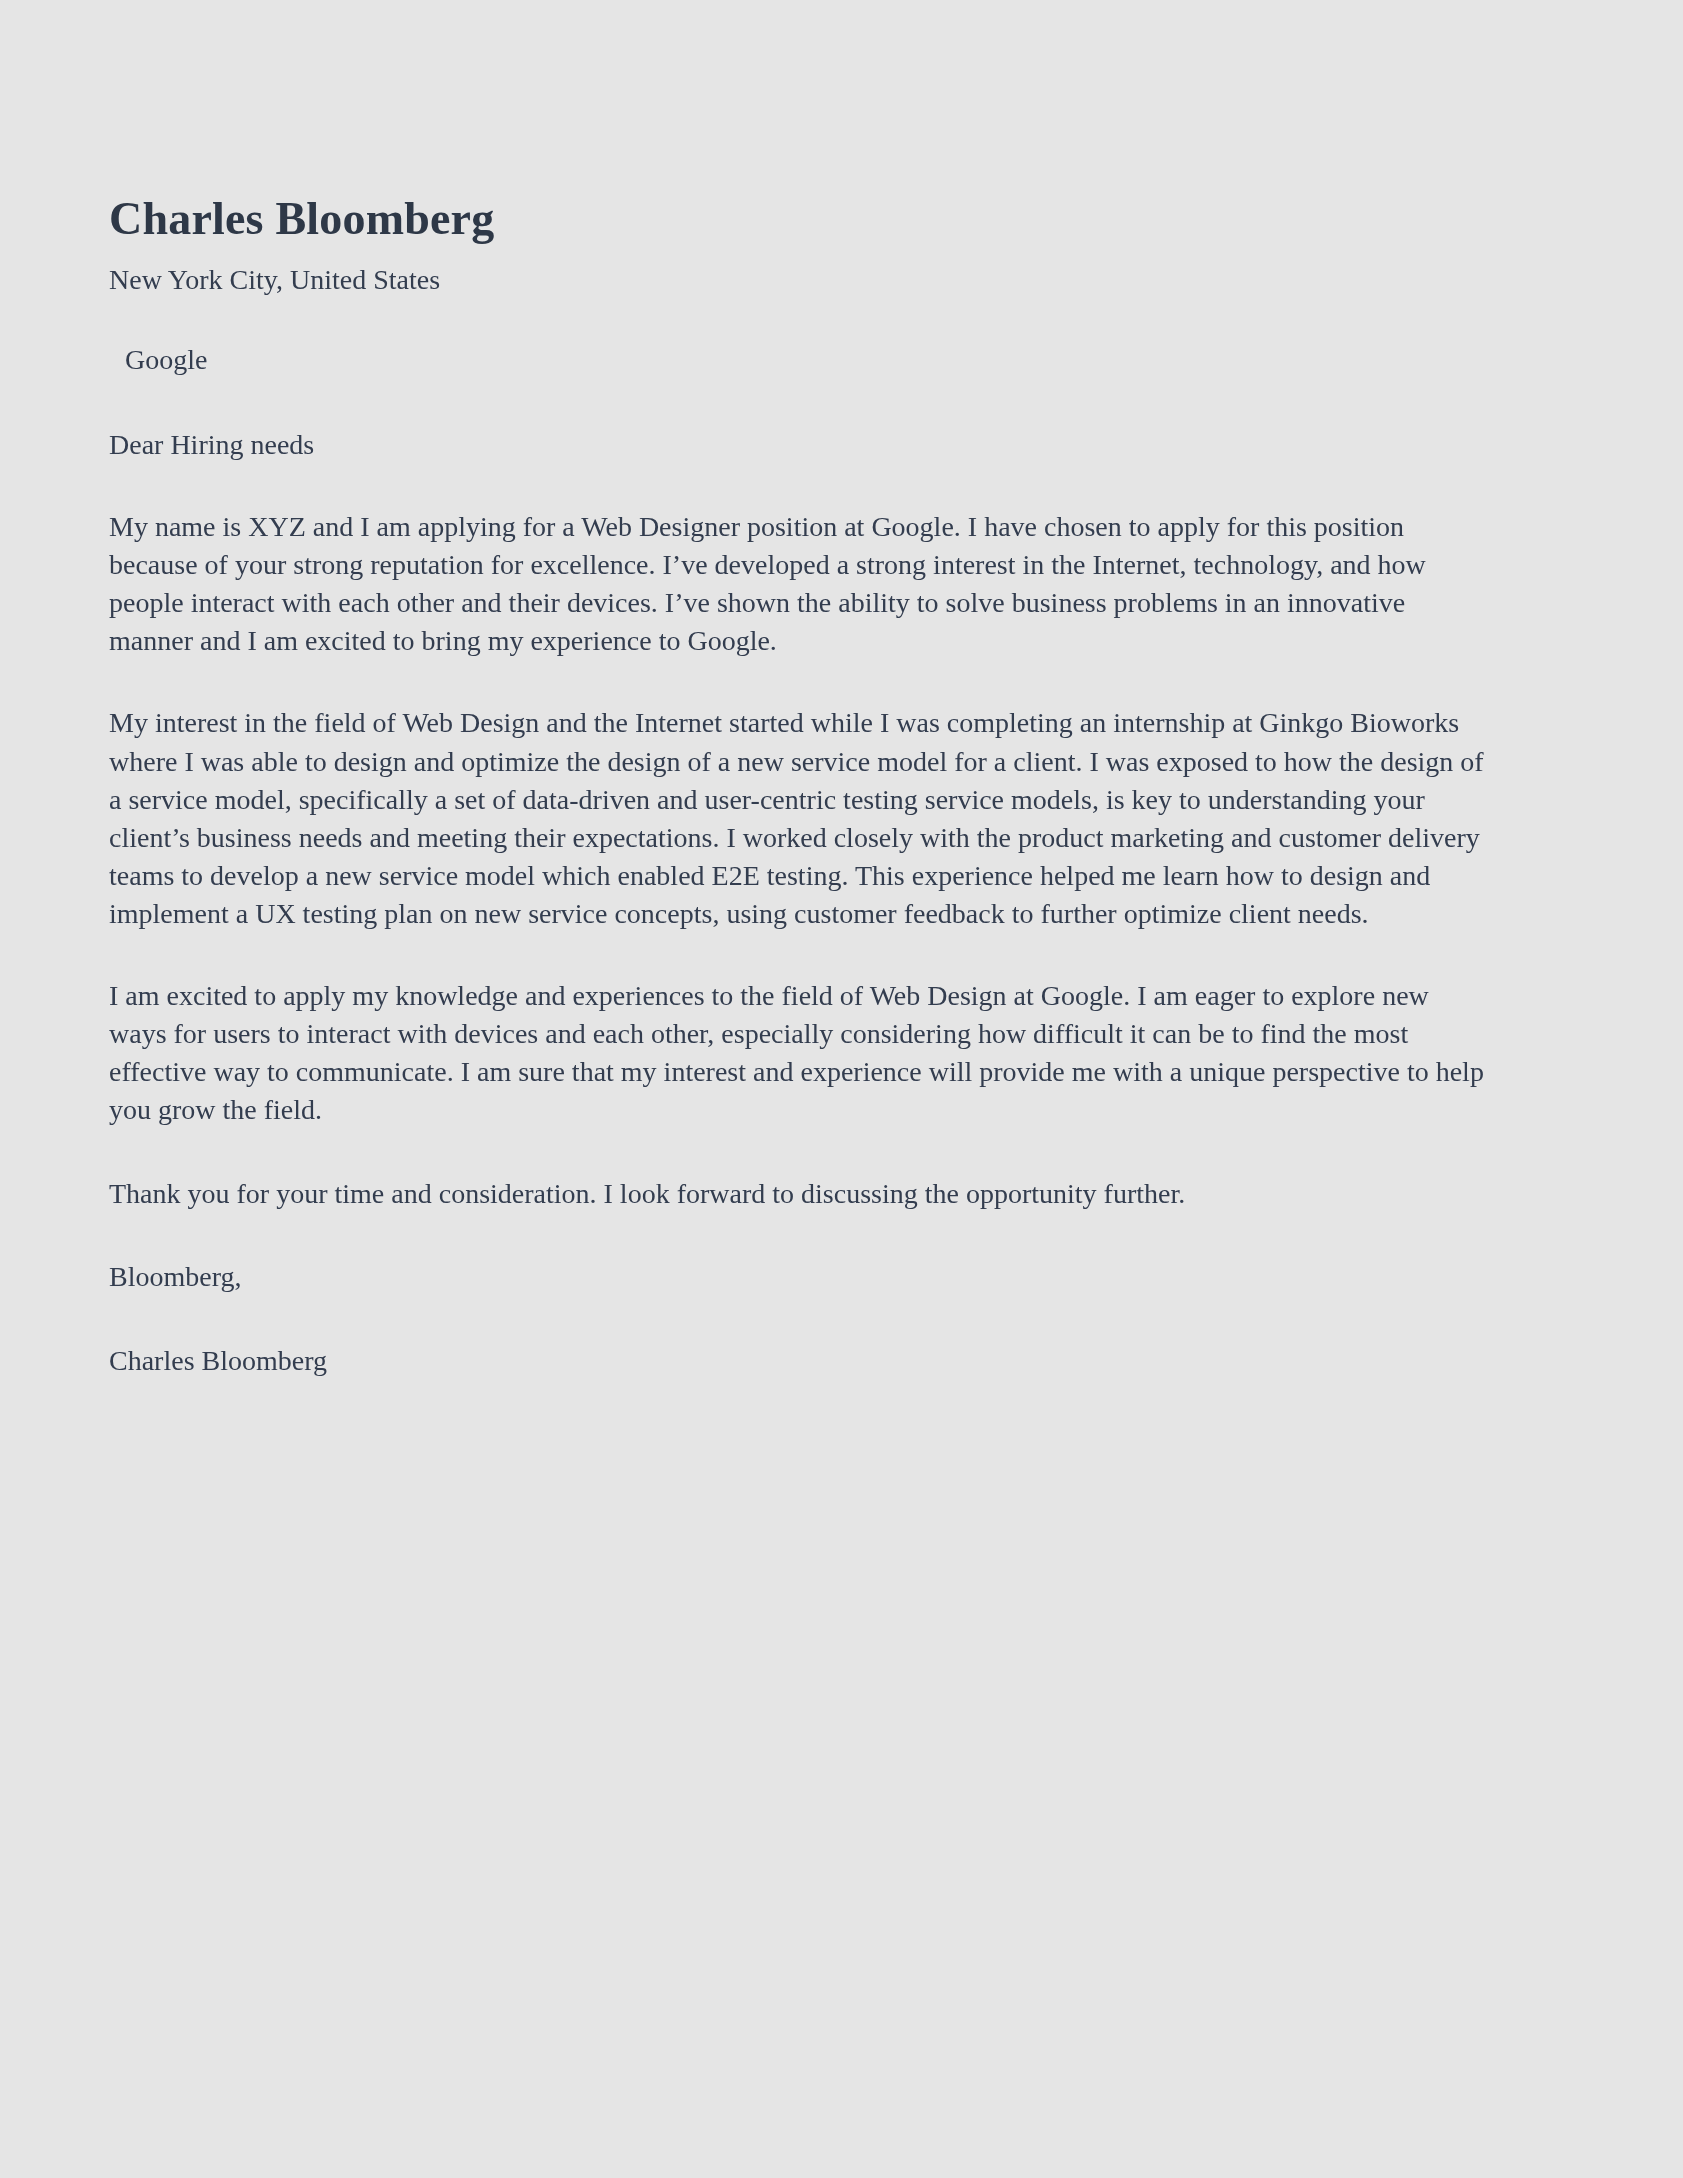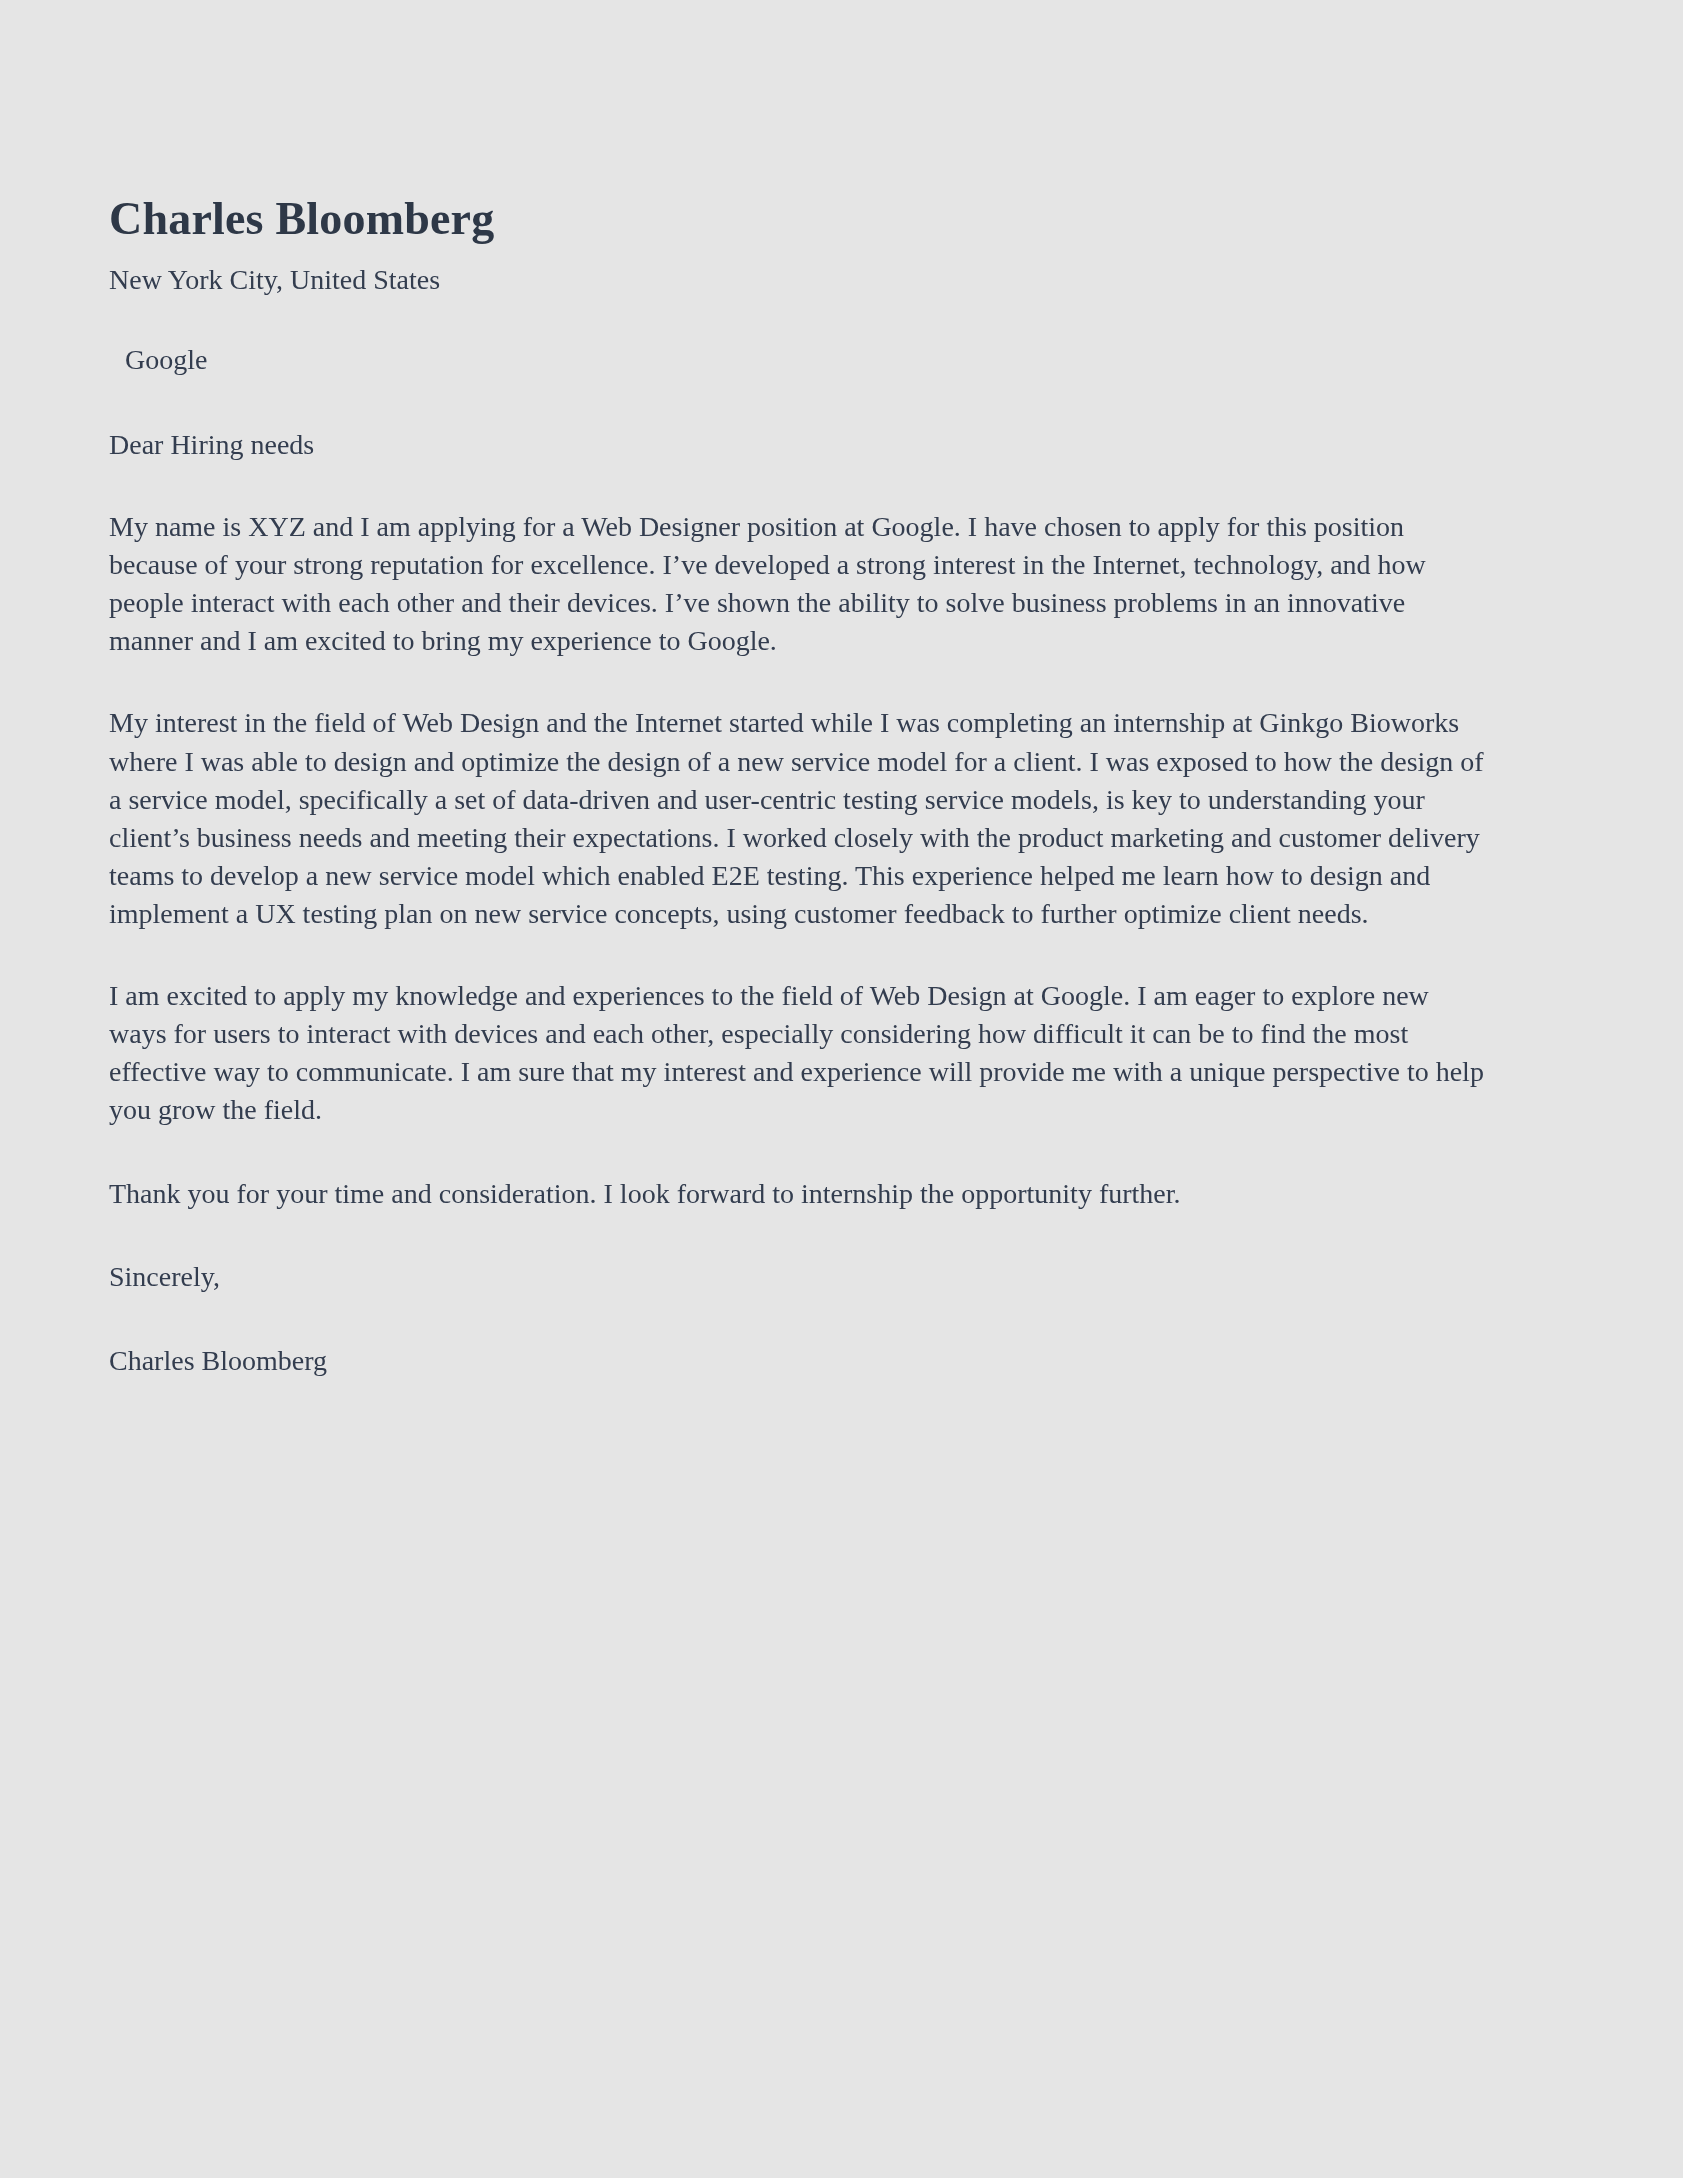--- a/index.html
+++ b/index.html
@@ -91,21 +91,21 @@
     <p class="recipient">Google</p>
 
     <p class="salutation">Dear Hiring needs</p>
 
     <p class="body-paragraph">My name is XYZ and I am applying for a Web Designer position at Google. I have chosen to apply for this position because of your strong reputation for excellence. I’ve developed a strong interest in the Internet, technology, and how people interact with each other and their devices. I’ve shown the ability to solve business problems in an innovative manner and I am excited to bring my experience to Google.</p>
 
     <p class="body-paragraph">My interest in the field of Web Design and the Internet started while I was completing an internship at Ginkgo Bioworks where I was able to design and optimize the design of a new service model for a client. I was exposed to how the design of a service model, specifically a set of data-driven and user-centric testing service models, is key to understanding your client’s business needs and meeting their expectations. I worked closely with the product marketing and customer delivery teams to develop a new service model which enabled E2E testing. This experience helped me learn how to design and implement a UX testing plan on new service concepts, using customer feedback to further optimize client needs.</p>
 
     <p class="body-paragraph">I am excited to apply my knowledge and experiences to the field of Web Design at Google. I am eager to explore new ways for users to interact with devices and each other, especially considering how difficult it can be to find the most effective way to communicate. I am sure that my interest and experience will provide me with a unique perspective to help you grow the field.</p>
 
-    <p class="closing-line">Thank you for your time and consideration. I look forward to internship the opportunity further.</p>
+    <p class="closing-line">Thank you for your time and consideration. I look forward to discussing the opportunity further.</p>
 
-    <p class="signoff">Sincerely,</p>
+    <p class="signoff">Bloomberg,</p>
 
     <p class="signature-name">Charles Bloomberg</p>
 
   </div>
 </div>
 
 
 </body></html>

